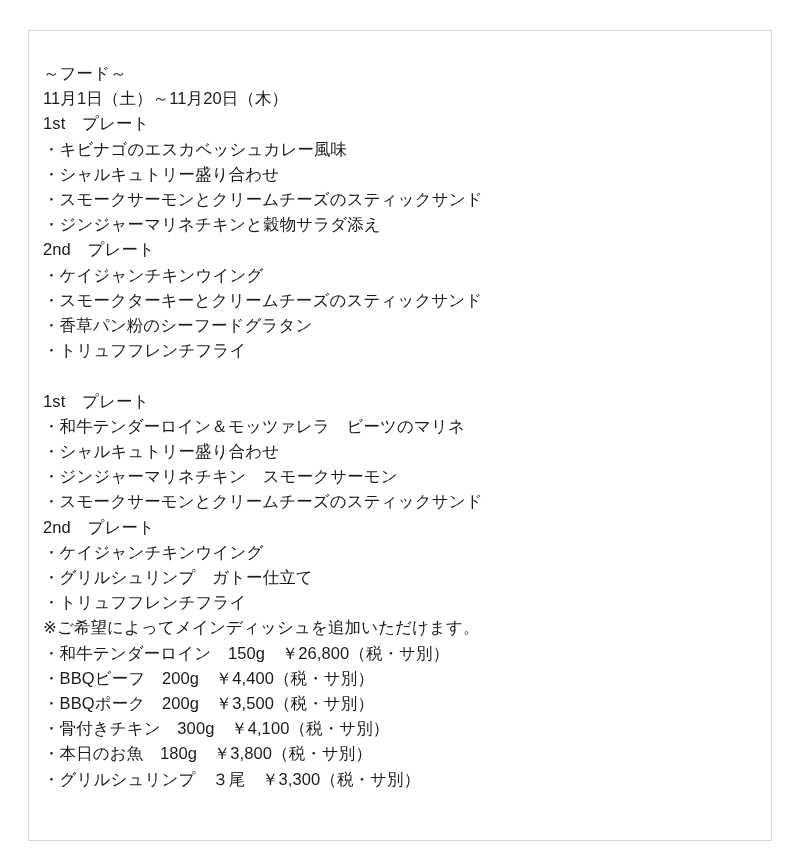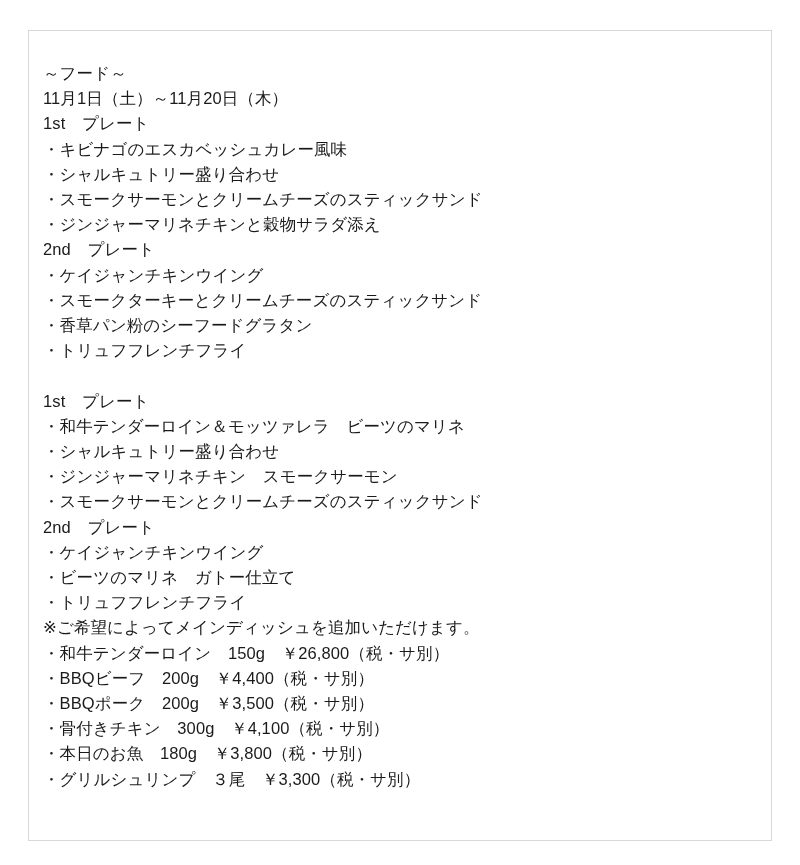--- a/index.html
+++ b/index.html
@@ -67,21 +67,21 @@
           <div class="line blank"></div>
         </div>
         <div>
           <div class="line">1st　プレート</div>
           <div class="line">・和牛テンダーロイン＆モッツァレラ　ビーツのマリネ</div>
           <div class="line">・シャルキュトリー盛り合わせ</div>
           <div class="line">・ジンジャーマリネチキン　スモークサーモン</div>
           <div class="line">・スモークサーモンとクリームチーズのスティックサンド</div>
           <div class="line">2nd　プレート</div>
           <div class="line">・ケイジャンチキンウイング</div>
-          <div class="line">・ビーツのマリネ　ガトー仕立て</div>
+          <div class="line">・グリルシュリンプ　ガトー仕立て</div>
           <div class="line">・トリュフフレンチフライ</div>
         </div>
         <div>
           <div class="line">※ご希望によってメインディッシュを追加いただけます。</div>
           <div class="line">・和牛テンダーロイン　150g　￥26,800（税・サ別）</div>
           <div class="line">・BBQビーフ　200g　￥4,400（税・サ別）</div>
           <div class="line">・BBQポーク　200g　￥3,500（税・サ別）</div>
           <div class="line">・骨付きチキン　300g　￥4,100（税・サ別）</div>
           <div class="line">・本日のお魚　180g　￥3,800（税・サ別）</div>
           <div class="line">・グリルシュリンプ　３尾　￥3,300（税・サ別）</div>

